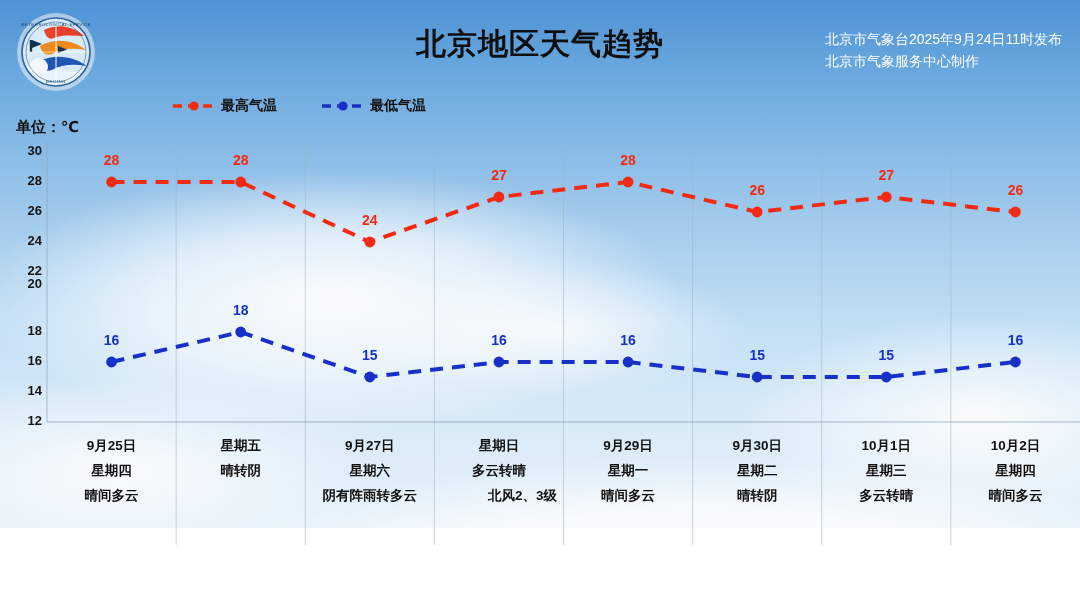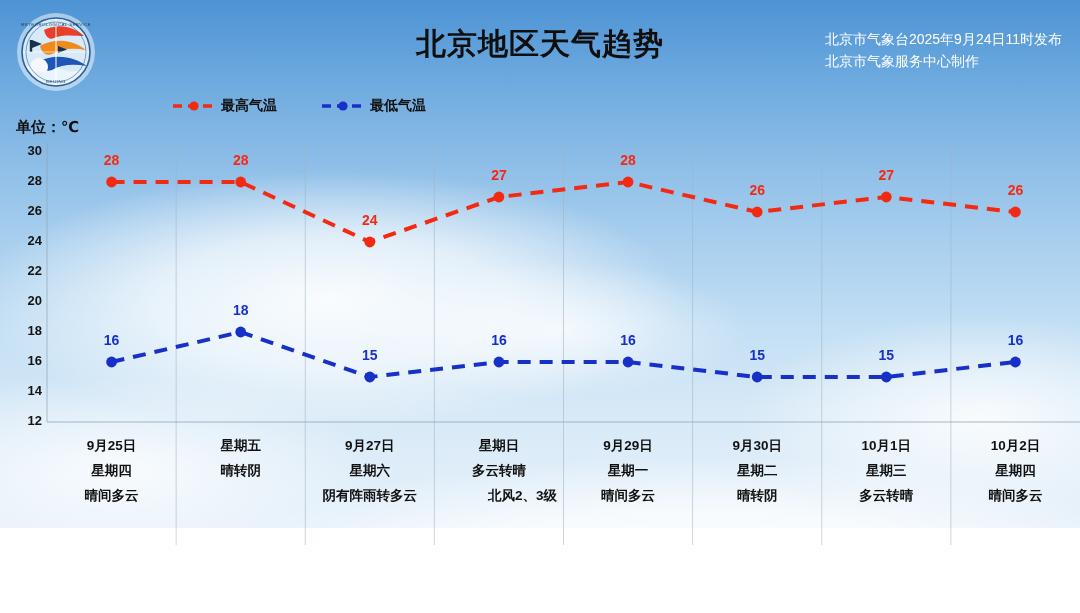--- a/index.html
+++ b/index.html
@@ -171,21 +171,21 @@
         <circle cx="1015.4375" cy="362" r="5.4" fill="#1630c8"></circle>
       </svg>
   </div>
 
   <div id="yticks">
       <div class="ytick" style="left: 8px; top: 143px;">30</div>
       <div class="ytick" style="left: 8px; top: 173px;">28</div>
       <div class="ytick" style="left: 8px; top: 203px;">26</div>
       <div class="ytick" style="left: 8px; top: 233px;">24</div>
       <div class="ytick" style="left: 8px; top: 263px;">22</div>
-      <div class="ytick" style="left: 8px; top: 293px;">20</div>
+      <div class="ytick" style="left: 8px; top: 276px;">20</div>
       <div class="ytick" style="left: 8px; top: 323px;">18</div>
       <div class="ytick" style="left: 8px; top: 353px;">16</div>
       <div class="ytick" style="left: 8px; top: 383px;">14</div>
       <div class="ytick" style="left: 8px; top: 413px;">12</div>
     </div>
 
   <div id="dlabels">
       <div class="dlabel hi" style="left: 111.562px; top: 152px;">28</div>
       <div class="dlabel hi" style="left: 240.688px; top: 152px;">28</div>
       <div class="dlabel hi" style="left: 369.812px; top: 212px;">24</div>

